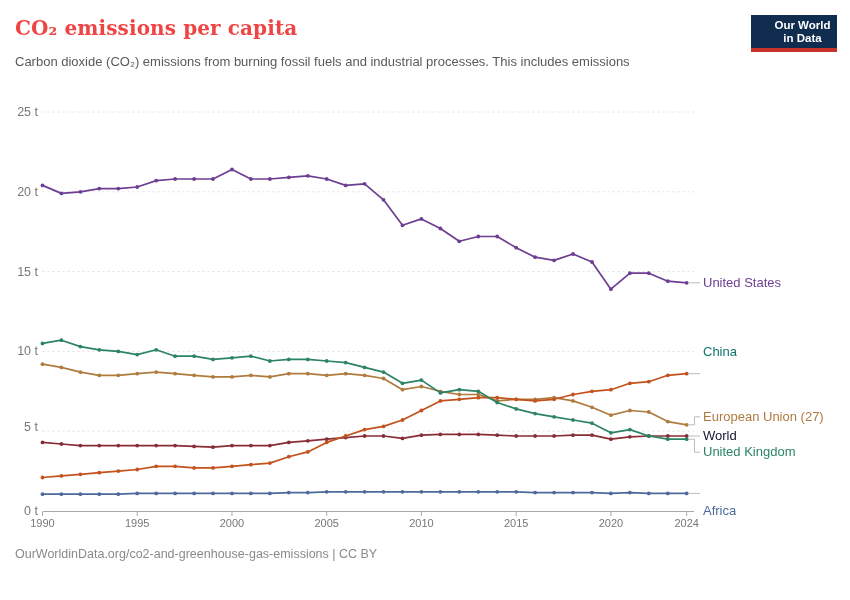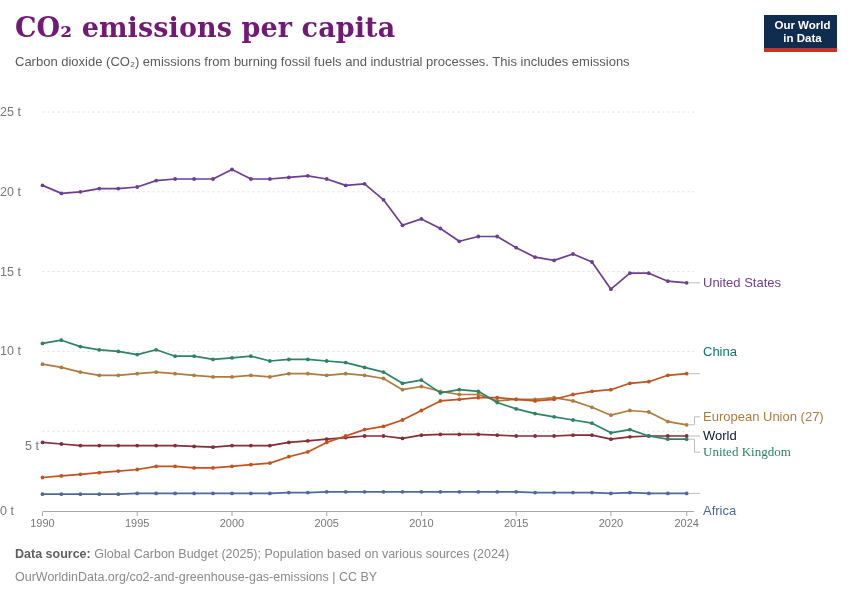--- a/index.html
+++ b/index.html
@@ -5,37 +5,37 @@
   html,body{margin:0;padding:0;}
   body{
     width:850px;height:600px;position:relative;background:#ffffff;
     font-family:"Liberation Sans", sans-serif;overflow:hidden;
   }
   .frame{position:absolute;inset:0;}
   
   .chart-title{
     position:absolute;left:15px;top:14px;margin:0;
     font-family:"DejaVu Serif", serif;font-weight:700;
-    font-size:27px;line-height:28px;color:#701a75;letter-spacing:.1px;
+    font-size:20px;line-height:28px;color:#ef4444;letter-spacing:.1px;
   }
   .subtitle{
     position:absolute;left:15px;top:52px;margin:0;width:700px;
     font-size:13px;line-height:20px;color:#5a5a5a;
   }
   .logo{
     position:absolute;right:13px;top:15px;width:69px;
     background:#102D50;color:#ffffff;text-align:center;
     font-size:11.5px;line-height:13px;font-weight:700;
-    padding:4px 0 3px 4px;border-bottom:4px solid #C5332B;cursor:pointer;
+    padding:4px 0 3px 17px;border-bottom:4px solid #C5332B;cursor:pointer;
   }
   
   #chart-svg{position:absolute;left:0;top:0;width:850px;height:600px;}
   
   .ytick-label{
-    position:absolute;left:0;width:38px;
+    position:absolute;left:0;width:38px;text-align:right;
     font-size:12.5px;line-height:16px;color:#787878;
   }
   .xtick-label{
     position:absolute;width:50px;text-align:center;top:515px;
     font-size:11px;line-height:16px;color:#787878;
   }
   .legend-label{
     position:absolute;left:703px;font-size:13px;line-height:17px;
     white-space:nowrap;cursor:pointer;
   }
@@ -307,43 +307,42 @@
         <circle cx="629.9" cy="492.6" r="1.9" fill="#4C6A9C"></circle>
         <circle cx="648.8" cy="493.4" r="1.9" fill="#4C6A9C"></circle>
         <circle cx="667.8" cy="493.4" r="1.9" fill="#4C6A9C"></circle>
         <circle cx="686.7" cy="493.4" r="1.9" fill="#4C6A9C"></circle>
       </g>
       <path d="M689,493.4 H700" fill="none" stroke="#bcbcbc" stroke-width="1"></path>
     </svg>
 
   <div id="y-axis-labels">
       <div class="ytick-label" style="top: 503px;">0 t</div>
-      <div class="ytick-label" style="top: 438px; padding-left: 25px;">5 t</div>
+      <div class="ytick-label" style="top: 419px;">5 t</div>
       <div class="ytick-label" style="top: 343.4px;">10 t</div>
       <div class="ytick-label" style="top: 263.6px;">15 t</div>
       <div class="ytick-label" style="top: 183.8px;">20 t</div>
       <div class="ytick-label" style="top: 104px;">25 t</div>
     </div>
   <div id="x-axis-labels">
       <div class="xtick-label" style="left: 17.5px;">1990</div>
       <div class="xtick-label" style="left: 112.235px;">1995</div>
       <div class="xtick-label" style="left: 206.971px;">2000</div>
       <div class="xtick-label" style="left: 301.706px;">2005</div>
       <div class="xtick-label" style="left: 396.441px;">2010</div>
       <div class="xtick-label" style="left: 491.176px;">2015</div>
       <div class="xtick-label" style="left: 585.912px;">2020</div>
       <div class="xtick-label" style="left: 661.7px;">2024</div>
     </div>
   <div id="legend-labels">
       <div class="legend-label" style="top: 273.772px; color: rgb(109, 62, 145);">United States</div>
       <div class="legend-label" style="top: 407.816px; color: rgb(175, 123, 62);">European Union (27)</div>
       <div class="legend-label" style="top: 426.988px; color: #0f172a;">World</div>
       <div class="legend-label" style="top: 343px; color: #0f766e;">China</div>
-      <div class="legend-label" style="top: 443.18px; color: rgb(44, 132, 101); font-family: Liberation Serif, serif;">United Kingdom</div>
+      <div class="legend-label" style="top: 443.18px; color: rgb(44, 132, 101);">United Kingdom</div>
       <div class="legend-label" style="top: 502px; color: rgb(76, 106, 156);">Africa</div>
     </div>
 
   <div class="footer">
-    <p><span class="src-label">Data source:</span> <span>Global Carbon Budget (2025); Population based on various sources (2024)</span></p>
     <p class="cc-line">OurWorldinData.org/co2-and-greenhouse-gas-emissions | CC BY</p>
   </div>
 
 </div>
 
 </body></html>

